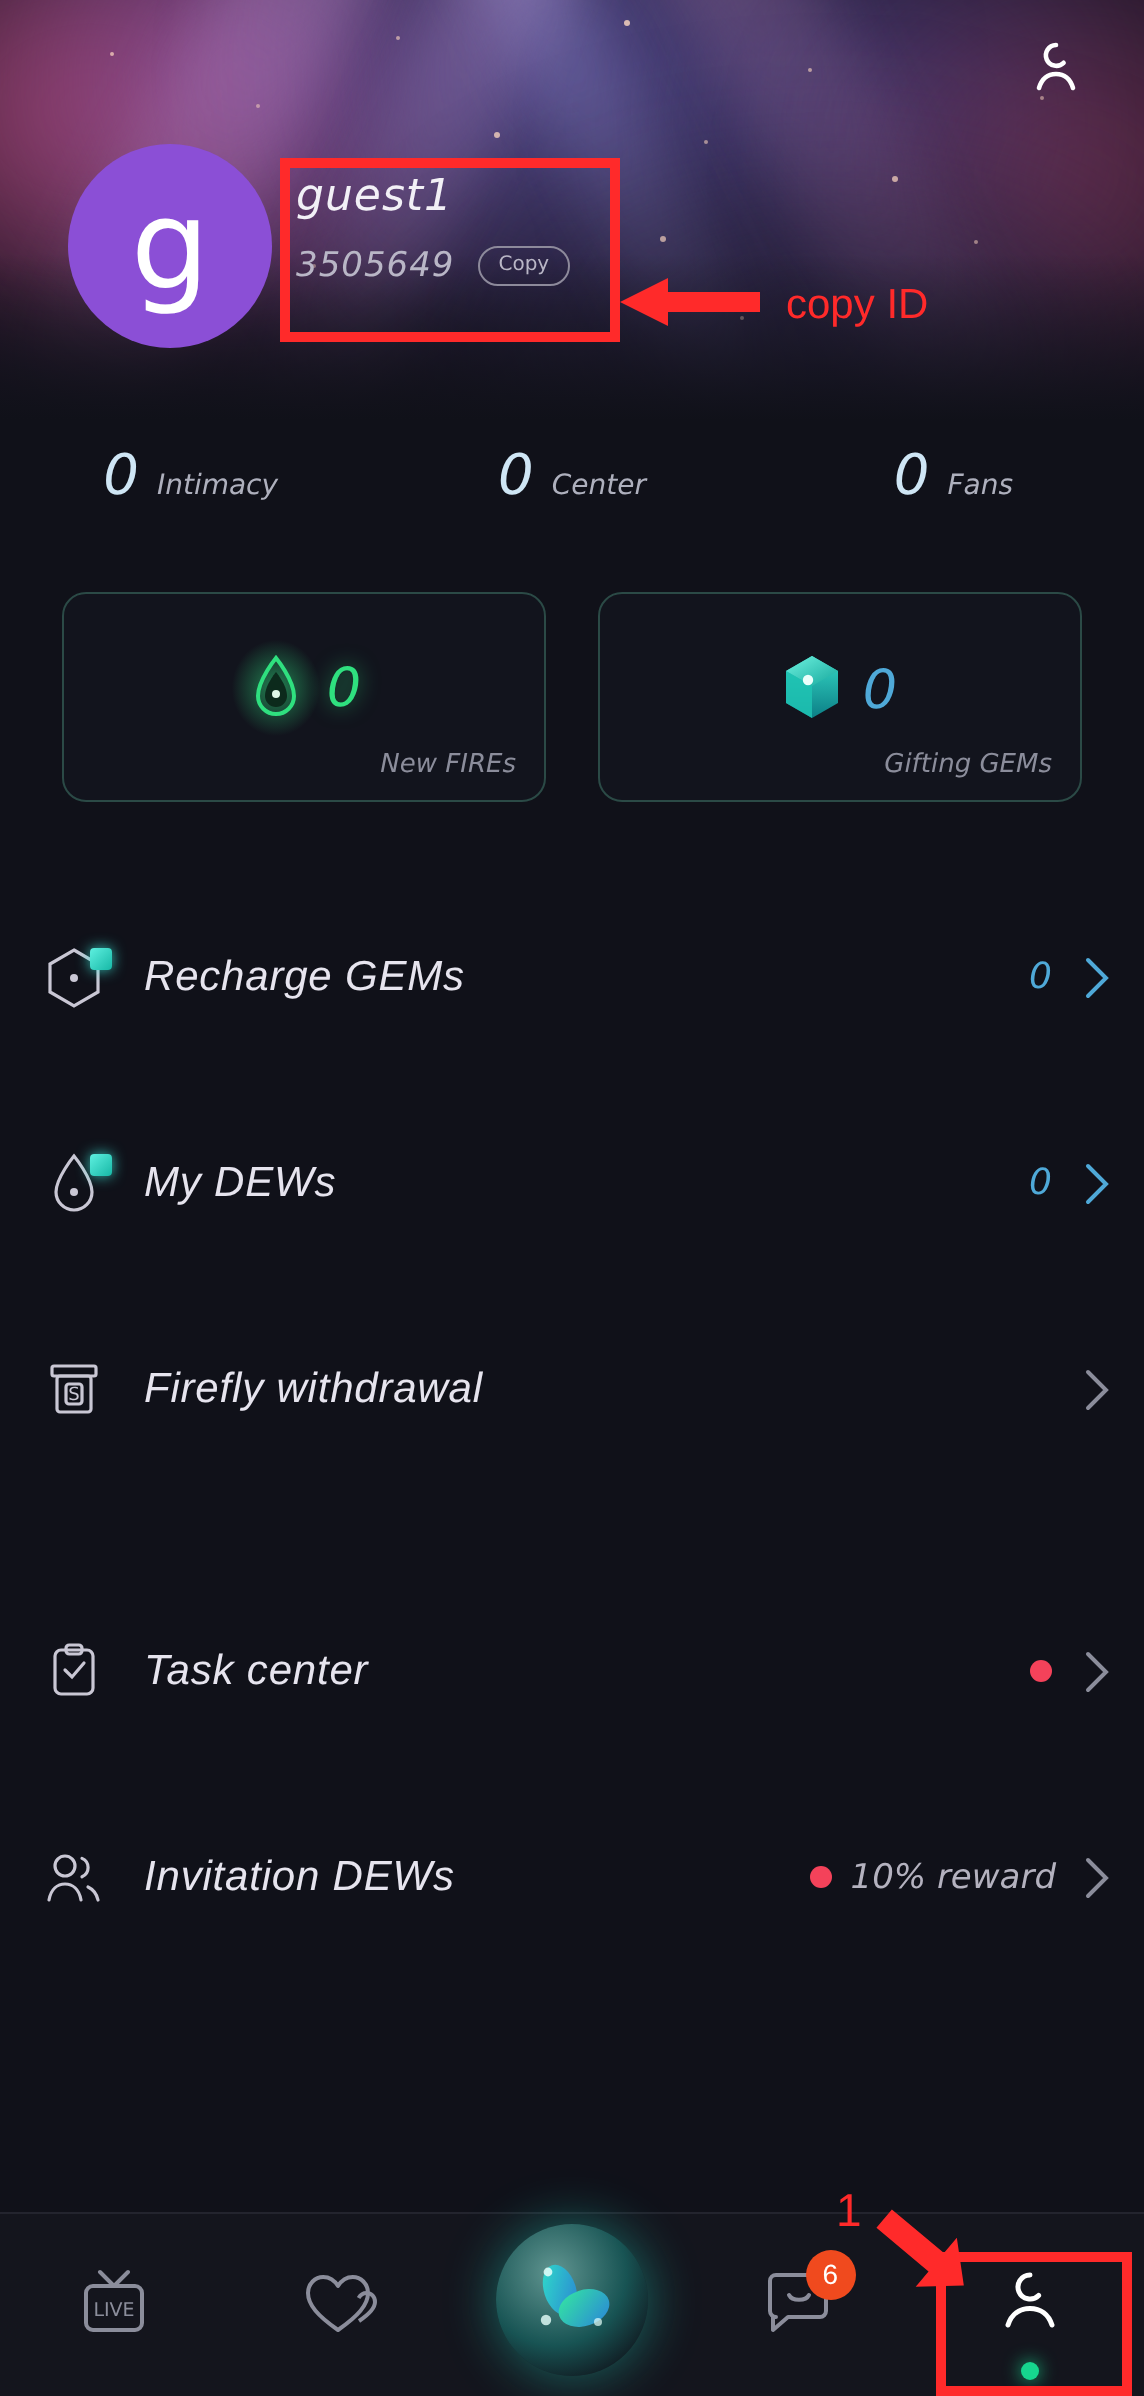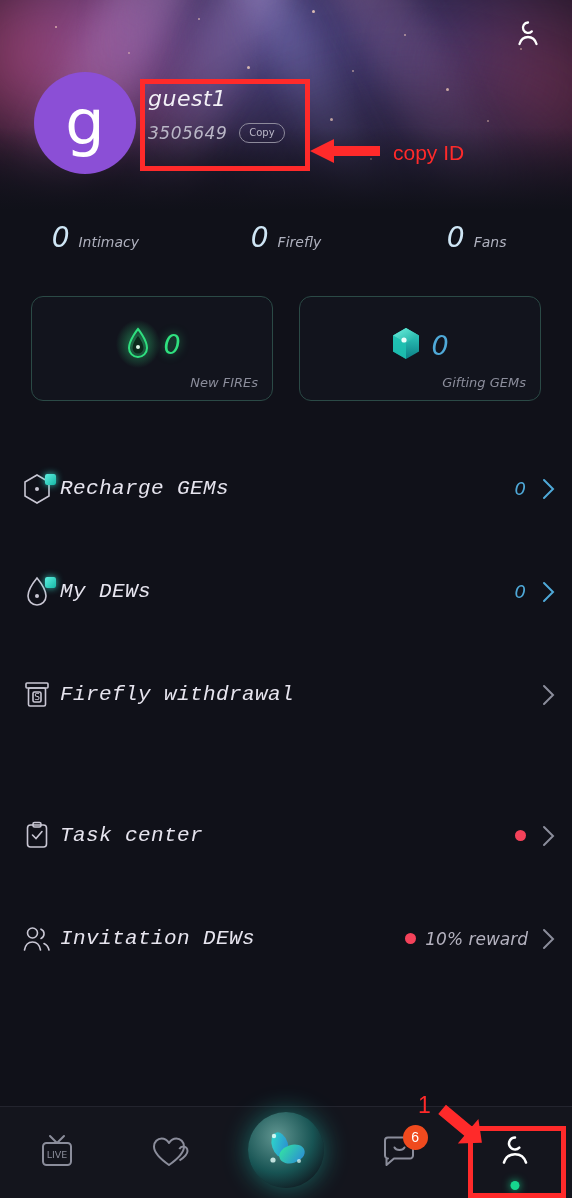--- a/index.html
+++ b/index.html
@@ -148,23 +148,23 @@
 
   
   .menu { position: absolute; left: 0; top: 437px; width: 572px; }
   .mrow {
     position: relative; height: 103px;
     display: flex; align-items: center;
     padding: 0 16px 0 14px;
   }
   .micon { width: 46px; display: flex; align-items: center; justify-content: center; position: relative; }
   .mlabel {
-    flex: 1; margin-left: 0;
+    flex: 1; margin-left: 12px;
     color: #e6e4ee; font-size: 21px; font-style: italic;
-    font-family: Liberation Mono, monospace; letter-spacing: .4px;
+    font-family: Liberation Sans, sans-serif; letter-spacing: .4px;
   }
   .mval { color: #4fa9d8; font-size: 18px; font-style: italic; margin-right: 14px; }
   .mextra { color: #b4b2bf; font-size: 17px; font-style: italic; margin-right: 12px; }
   .reddot { width: 11px; height: 11px; border-radius: 50%; background: #f4425a; margin-right: 14px; }
   .reddot.inline { margin-right: 9px; }
   .chev { width: 16px; display: flex; align-items: center; justify-content: center; }
   .gem-badge {
     position: absolute; right: 4px; top: 1px;
     width: 11px; height: 11px; border-radius: 2px;
     background: linear-gradient(135deg, #5ef0e0, #17b8a6);
@@ -269,21 +269,21 @@
   </div>
   <div class="ann-text copyid">copy ID</div>
 
   <div class="stats">
     <div class="stat">
       <span class="num">0</span>
       <span class="lbl">Intimacy</span>
     </div>
     <div class="stat">
       <span class="num">0</span>
-      <span class="lbl">Firefly</span>
+      <span class="lbl">Center</span>
     </div>
     <div class="stat">
       <span class="num">0</span>
       <span class="lbl">Fans</span>
     </div>
   </div>
 
   <div class="cards">
 
     <div class="card fire">

